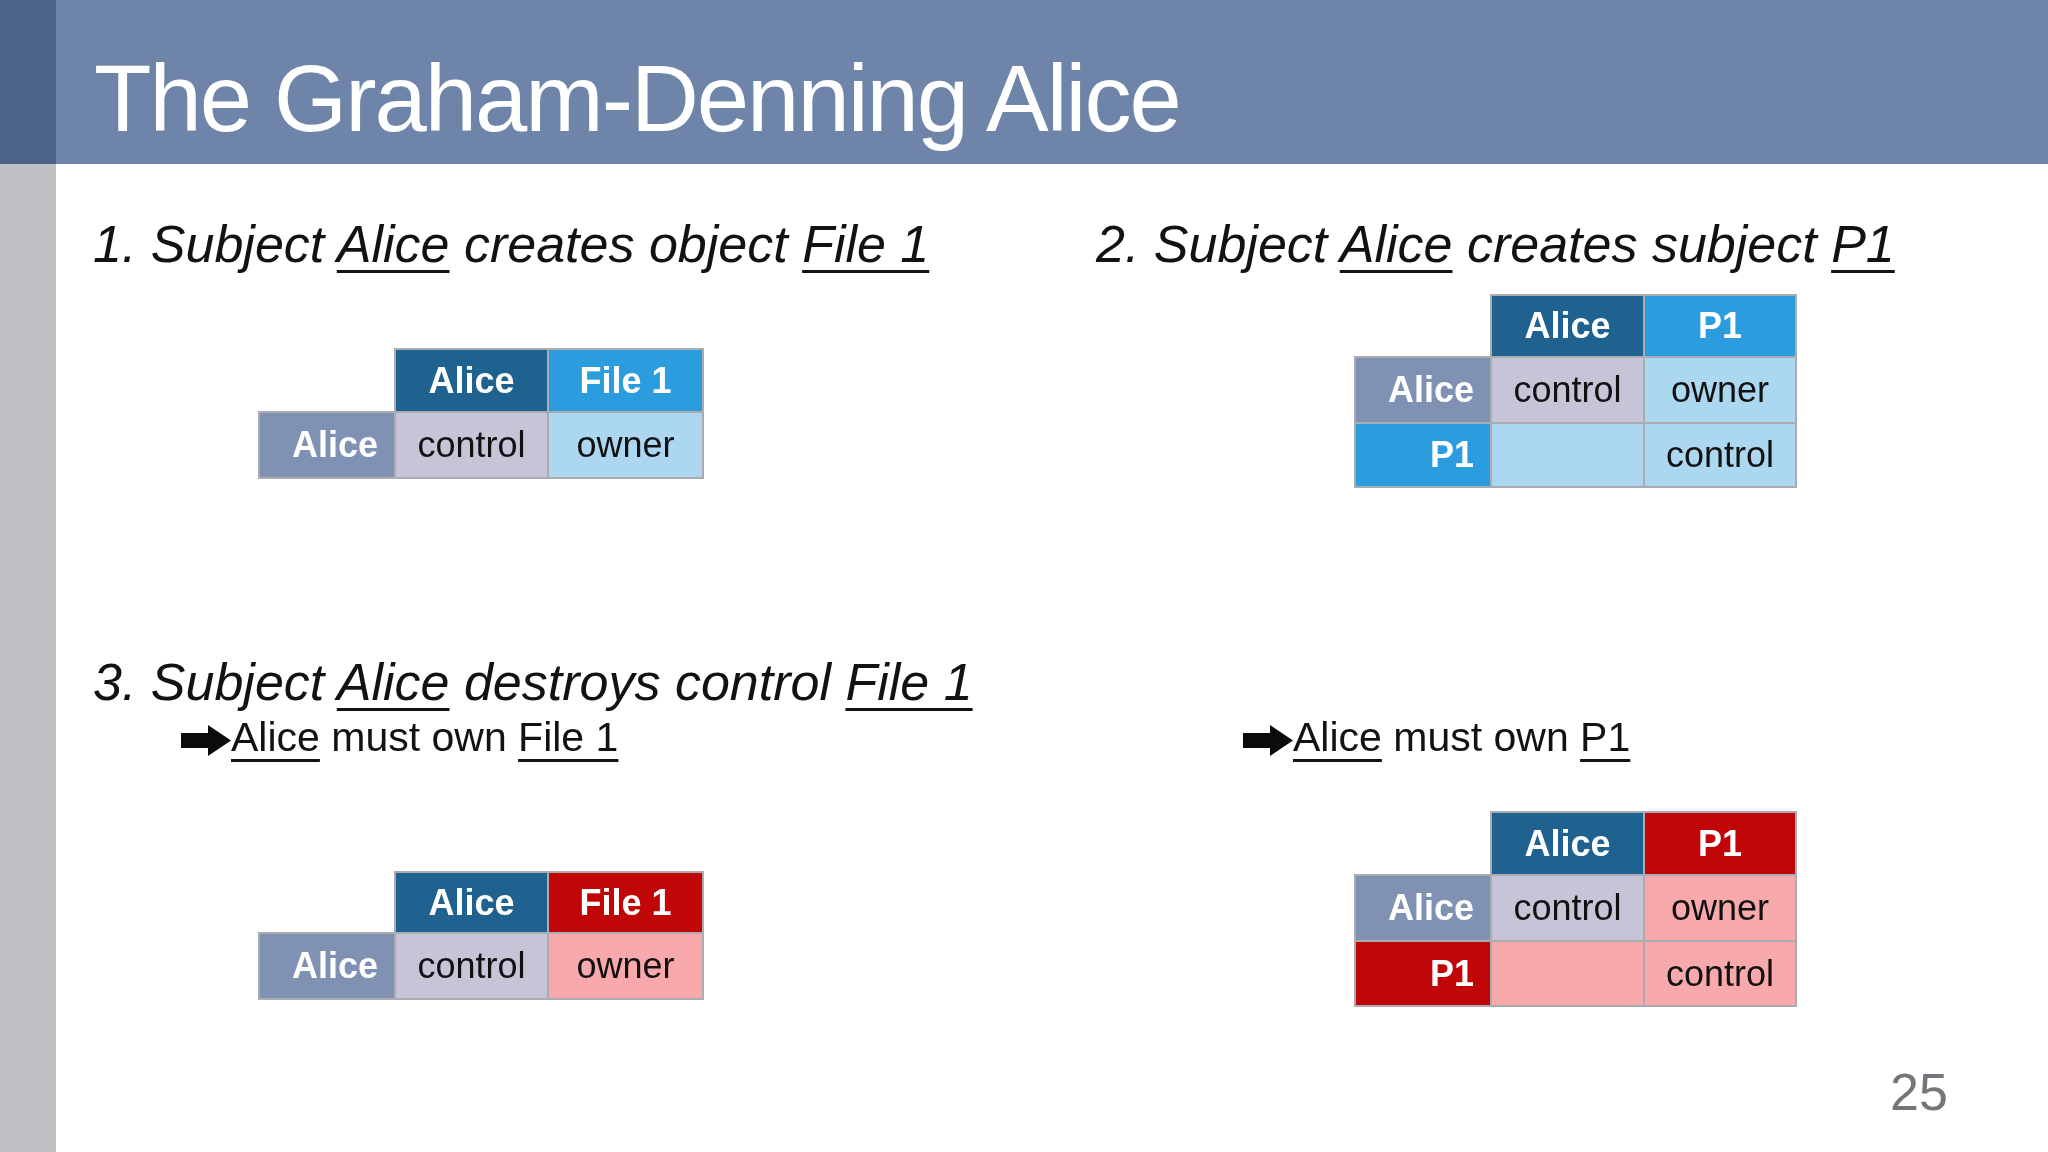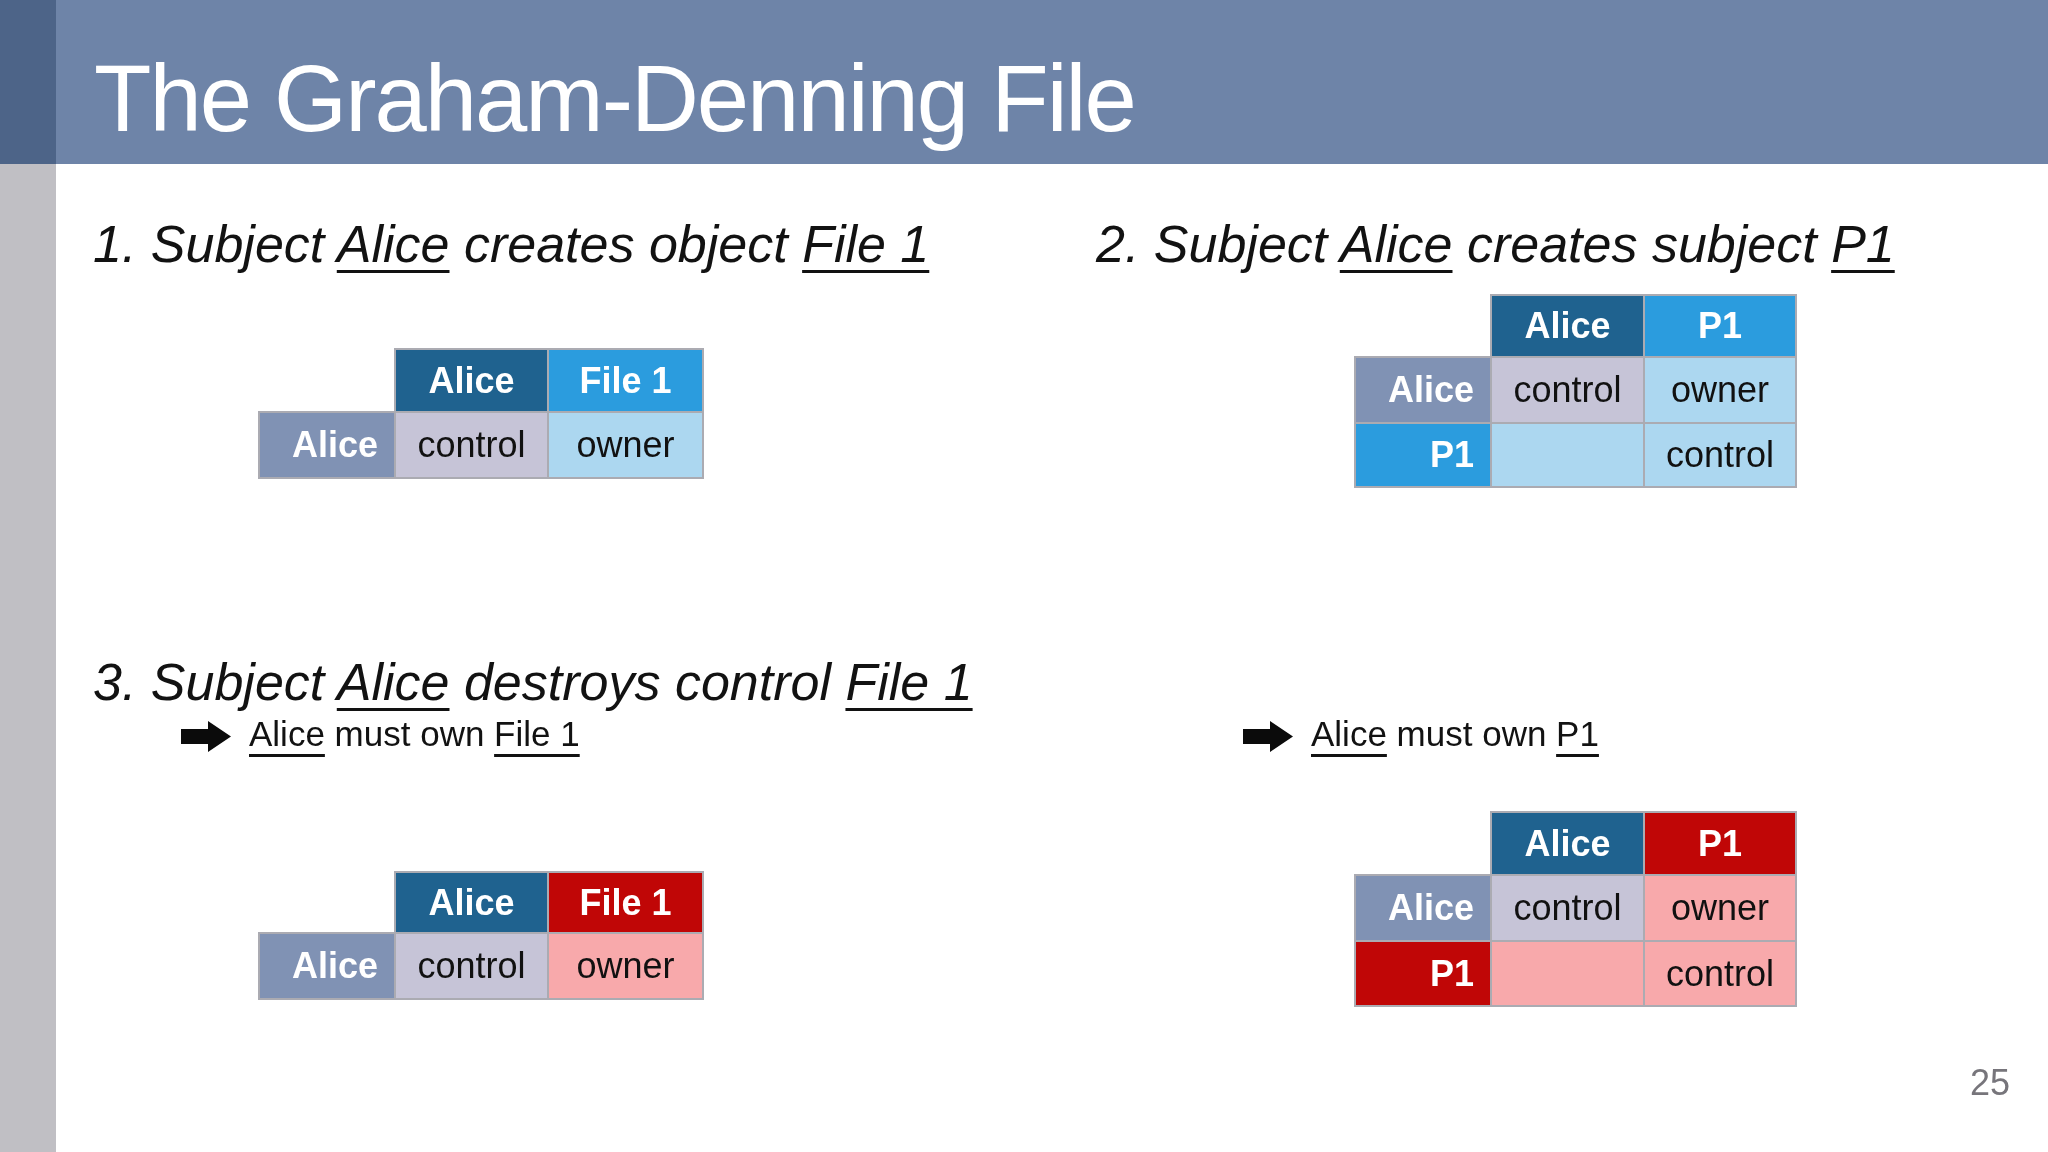--- a/index.html
+++ b/index.html
@@ -20,22 +20,22 @@
     position:absolute;font-size:52px;font-style:italic;line-height:1.25;
     white-space:nowrap;color:#121212;
   }
   .h1{left:93px;top:212px;}
   .h2{left:1096px;top:212px;text-align:right;}
   .h3{left:93px;top:650px;}
   .h4{left:1158px;top:650px;}
   .u{text-decoration:underline;text-decoration-thickness:3px;text-underline-offset:8px;}
   
   .note{
-    position:absolute;display:flex;align-items:center;gap:18px;
-    font-size:35px;line-height:1.25;white-space:nowrap;color:#121212;
+    position:absolute;display:flex;align-items:center;
+    font-size:41px;line-height:1.25;white-space:nowrap;color:#121212;
   }
   .n3{left:181px;top:712px;}
   .n4{left:1243px;top:712px;}
   .arrow{width:50px;height:31px;flex:0 0 auto;margin-top:6px;}
   .arrow polygon{fill:#0b0b0b;}
   
   .mtable{position:absolute;display:grid;gap:2px;}
   .t1{left:260px;top:350px;grid-template-columns:134px 151px 153px;grid-template-rows:61px 64px;}
   .t2{left:1356px;top:296px;grid-template-columns:134px 151px 150px;grid-template-rows:60px 64px 62px;}
   .t3{left:260px;top:873px;grid-template-columns:134px 151px 153px;grid-template-rows:59px 64px;}
@@ -49,33 +49,33 @@
   .rowhdr{color:#ffffff;font-weight:bold;justify-content:flex-end;padding-right:16px;}
   .c-teal{background:#1F628F;}
   .c-blue{background:#2B9CDE;}
   .c-slate{background:#8092B4;}
   .c-lav{background:#C6C4D7;}
   .c-lblue{background:#ACD7F0;}
   .c-red{background:#C00606;}
   .c-pink{background:#F8A9AB;}
   
   .page-number{
-    position:absolute;left:1890px;top:1062px;width:120px;text-align:right;
-    font-size:36px;color:#77757B;
+    position:absolute;left:1890px;top:1062px;width:120px;text-align:left;
+    font-size:52px;color:#77757B;
   }
 </style>
 </head>
 <body>
 
 <div class="slide">
 
   <div class="header-band"></div>
   <div class="header-corner"></div>
   <div class="side-strip"></div>
-  <div class="title">The Graham-Denning File</div>
+  <div class="title">The Graham-Denning Alice</div>
 
   <div class="heading h1"><span>1. Subject </span><span class="u">Alice</span><span> creates object </span><span class="u">File 1</span></div>
 
   <div class="mtable t1">
     <div class="cell corner"></div>
     <div class="cell hdr c-teal">Alice</div>
     <div class="cell hdr c-blue">File 1</div>
     <div class="cell rowhdr c-slate">Alice</div>
     <div class="cell c-lav">control</div>
     <div class="cell c-lblue">owner</div>

